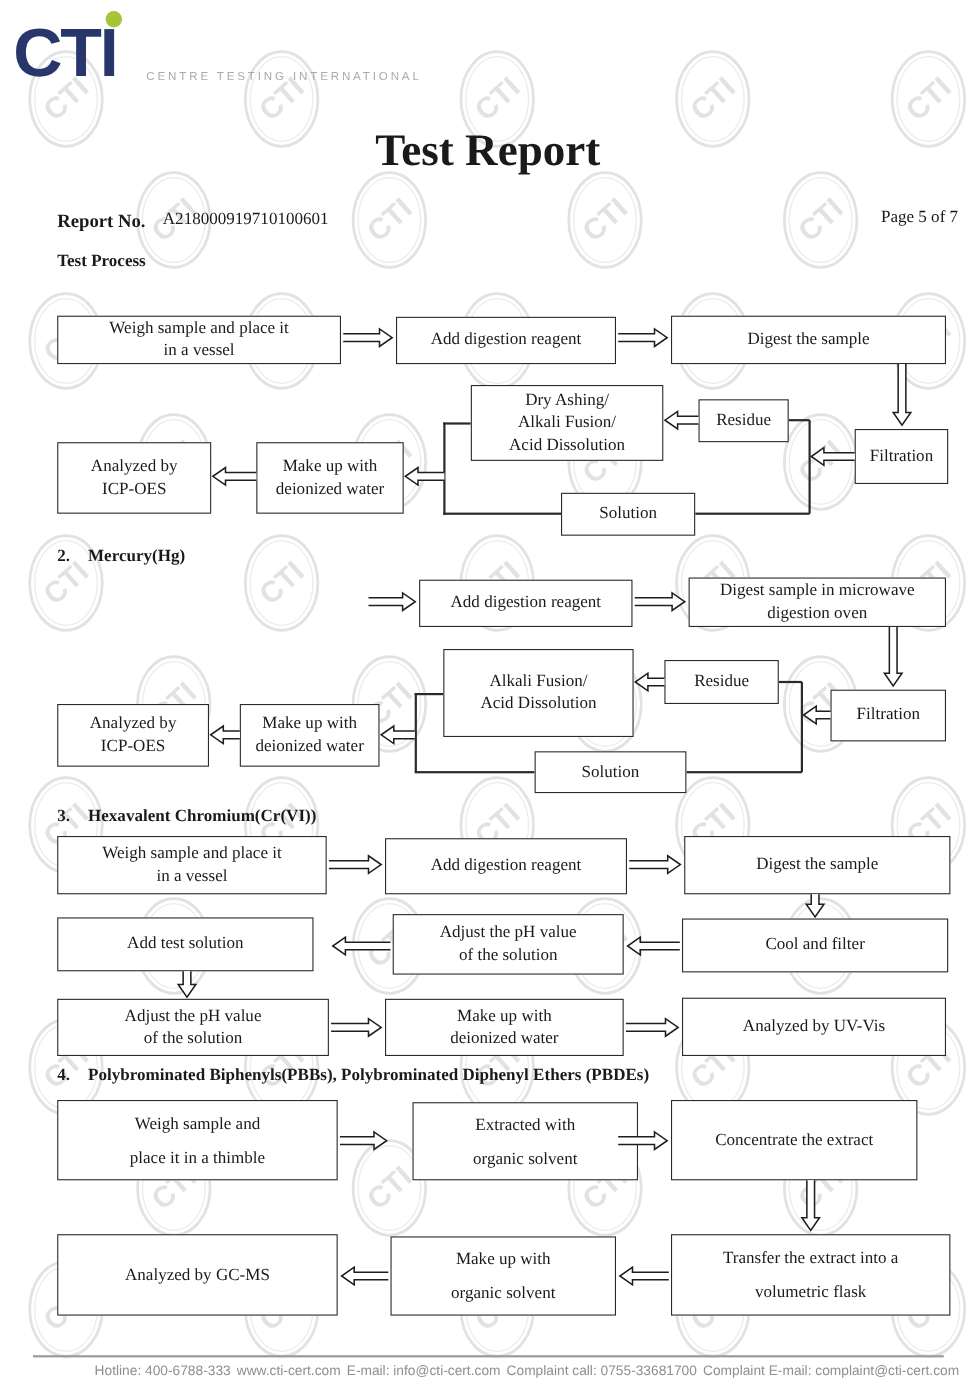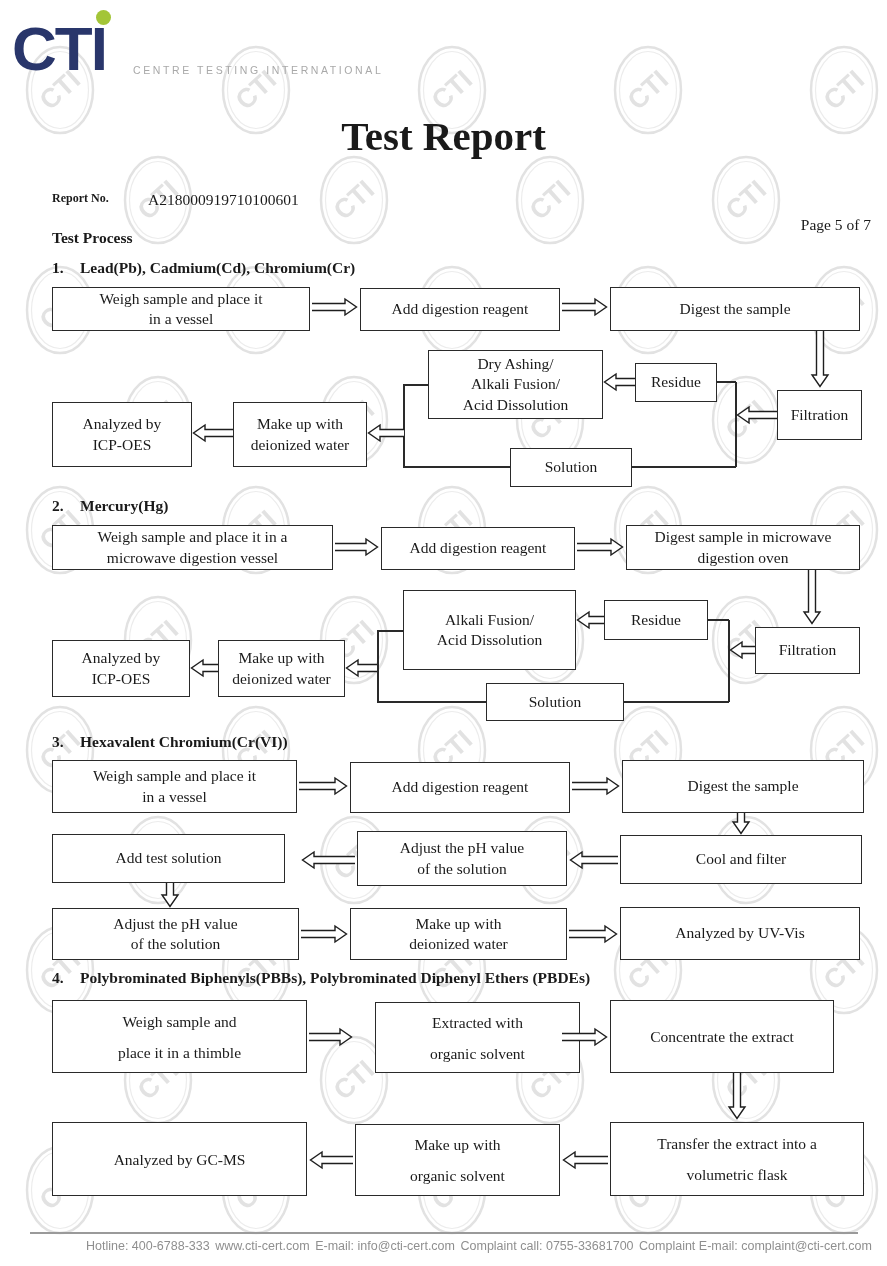--- a/index.html
+++ b/index.html
@@ -13,23 +13,23 @@
 
   
   .logo-cti{position:absolute;left:12px;top:18px;font-family:"Liberation Sans",sans-serif;
             font-weight:bold;font-size:62px;letter-spacing:-2px;line-height:1;}
   .logo-dot{position:absolute;left:96px;top:10px;width:15px;height:15px;border-radius:50%;}
   .logo-cn{position:absolute;left:132px;top:20px;font-size:40px;font-weight:600;color:#9b9b9b;
            letter-spacing:7px;line-height:1;font-family:"Liberation Sans",sans-serif;}
   .logo-sub{position:absolute;left:133px;top:64px;font-size:10.5px;letter-spacing:2.6px;color:#a9a9a9;
             font-family:"Liberation Sans",sans-serif;}
   .title{position:absolute;left:0;right:0;top:112px;text-align:center;font-size:41px;font-weight:bold;}
-  .reportno-label{position:absolute;left:52px;top:191px;font-size:12px;font-weight:bold;}
+  .reportno-label{position:absolute;left:52px;top:191px;font-size:17px;font-weight:bold;}
   .reportno-value{position:absolute;left:148px;top:191px;font-size:15.5px;}
-  .pageno{position:absolute;right:16px;top:189px;font-size:15.5px;margin-top:27px;}
+  .pageno{position:absolute;right:16px;top:189px;font-size:15.5px;}
   .test-process{position:absolute;left:52px;top:229px;font-size:15.5px;font-weight:bold;}
 
   
   .sec-head{position:absolute;font-size:15.5px;font-weight:bold;white-space:nowrap;}
   .sec-head .num{display:inline-block;width:28px;}
 
   
   .fbox{position:absolute;border:1.5px solid #2a2a2a;background:#fff;display:flex;
         align-items:center;justify-content:center;text-align:center;font-size:15.5px;
         line-height:1.3;white-space:pre-line;box-sizing:border-box;padding:2px 4px;}
@@ -318,23 +318,20 @@
     <div class="logo-cti" style="color: rgb(41, 54, 107);">CTI</div>
     <div class="logo-dot" style="background: rgb(163, 197, 55);"></div>
     <div class="logo-sub">CENTRE TESTING INTERNATIONAL</div>
 
     <div class="title">Test Report</div>
     <div class="reportno-label">Report No.</div>
     <div class="reportno-value">A218000919710100601</div>
     <div class="pageno">Page 5 of 7</div>
     <div class="test-process">Test Process</div>
 
-    <div class="sec-head" style="left:52px;top:259px;">
-      <span class="num">1.</span><span>Lead(Pb), Cadmium(Cd), Chromium(Cr)</span>
-    </div>
     <div class="sec-head" style="left:52px;top:497px;">
       <span class="num">2.</span><span>Mercury(Hg)</span>
     </div>
     <div class="sec-head" style="left:52px;top:733px;">
       <span class="num">3.</span><span>Hexavalent Chromium(Cr(VI))</span>
     </div>
     <div class="sec-head" style="left:52px;top:969px;">
       <span class="num">4.</span><span>Polybrominated Biphenyls(PBBs), Polybrominated Diphenyl Ethers (PBDEs)</span>
     </div>
 
@@ -346,22 +343,20 @@
 Alkali Fusion/
 Acid Dissolution</div>
     <div class="fbox" style="left:635px;top:363px;width:82px;height:39px;">Residue</div>
     <div class="fbox" style="left:777px;top:390px;width:85px;height:50px;">Filtration</div>
     <div class="fbox" style="left:233px;top:402px;width:134px;height:65px;">Make up with
 deionized water</div>
     <div class="fbox" style="left:52px;top:402px;width:140px;height:65px;">Analyzed by
 ICP-OES</div>
     <div class="fbox" style="left:510px;top:448px;width:122px;height:39px;">Solution</div>
 
-    <div class="fbox" style="left:52px;top:525px;width:281px;height:45px;">Weigh sample and place it in a
-microwave digestion vessel</div>
     <div class="fbox" style="left:381px;top:527px;width:194px;height:43px;">Add digestion reagent</div>
     <div class="fbox" style="left:626px;top:525px;width:234px;height:45px;">Digest sample in microwave
 digestion oven</div>
     <div class="fbox" style="left:403px;top:590px;width:173px;height:80px;">Alkali Fusion/
 Acid Dissolution</div>
     <div class="fbox" style="left:604px;top:600px;width:104px;height:40px;">Residue</div>
     <div class="fbox" style="left:755px;top:627px;width:105px;height:47px;">Filtration</div>
     <div class="fbox" style="left:218px;top:640px;width:127px;height:57px;">Make up with
 deionized water</div>
     <div class="fbox" style="left:52px;top:640px;width:138px;height:57px;">Analyzed by

